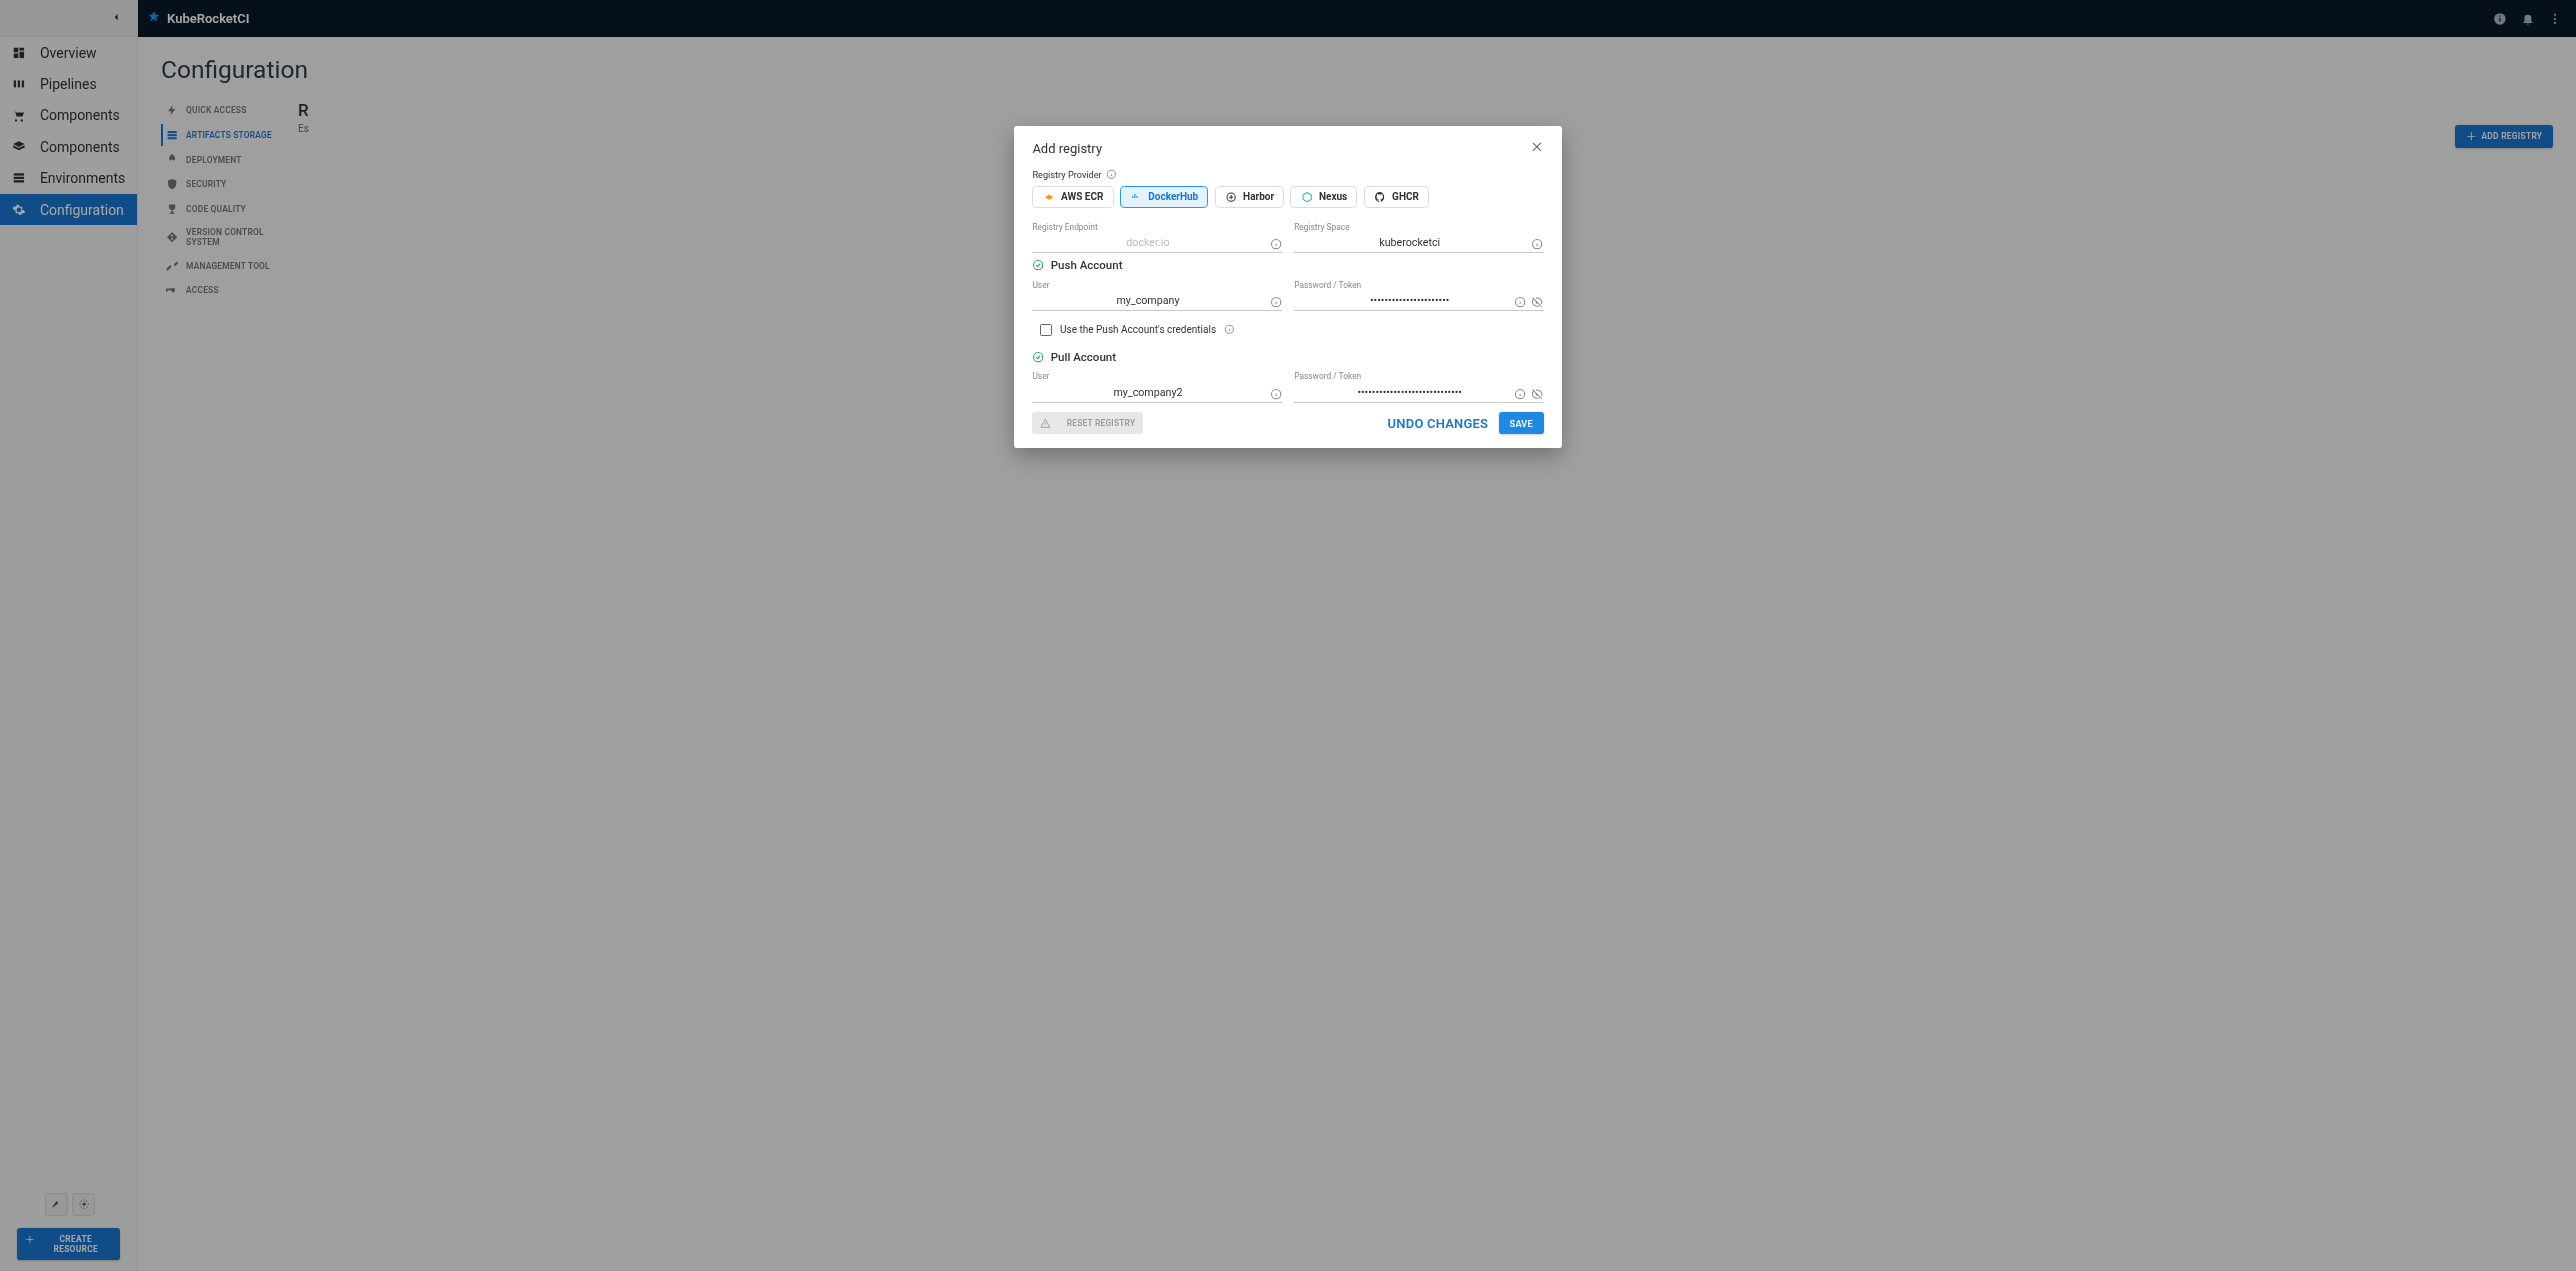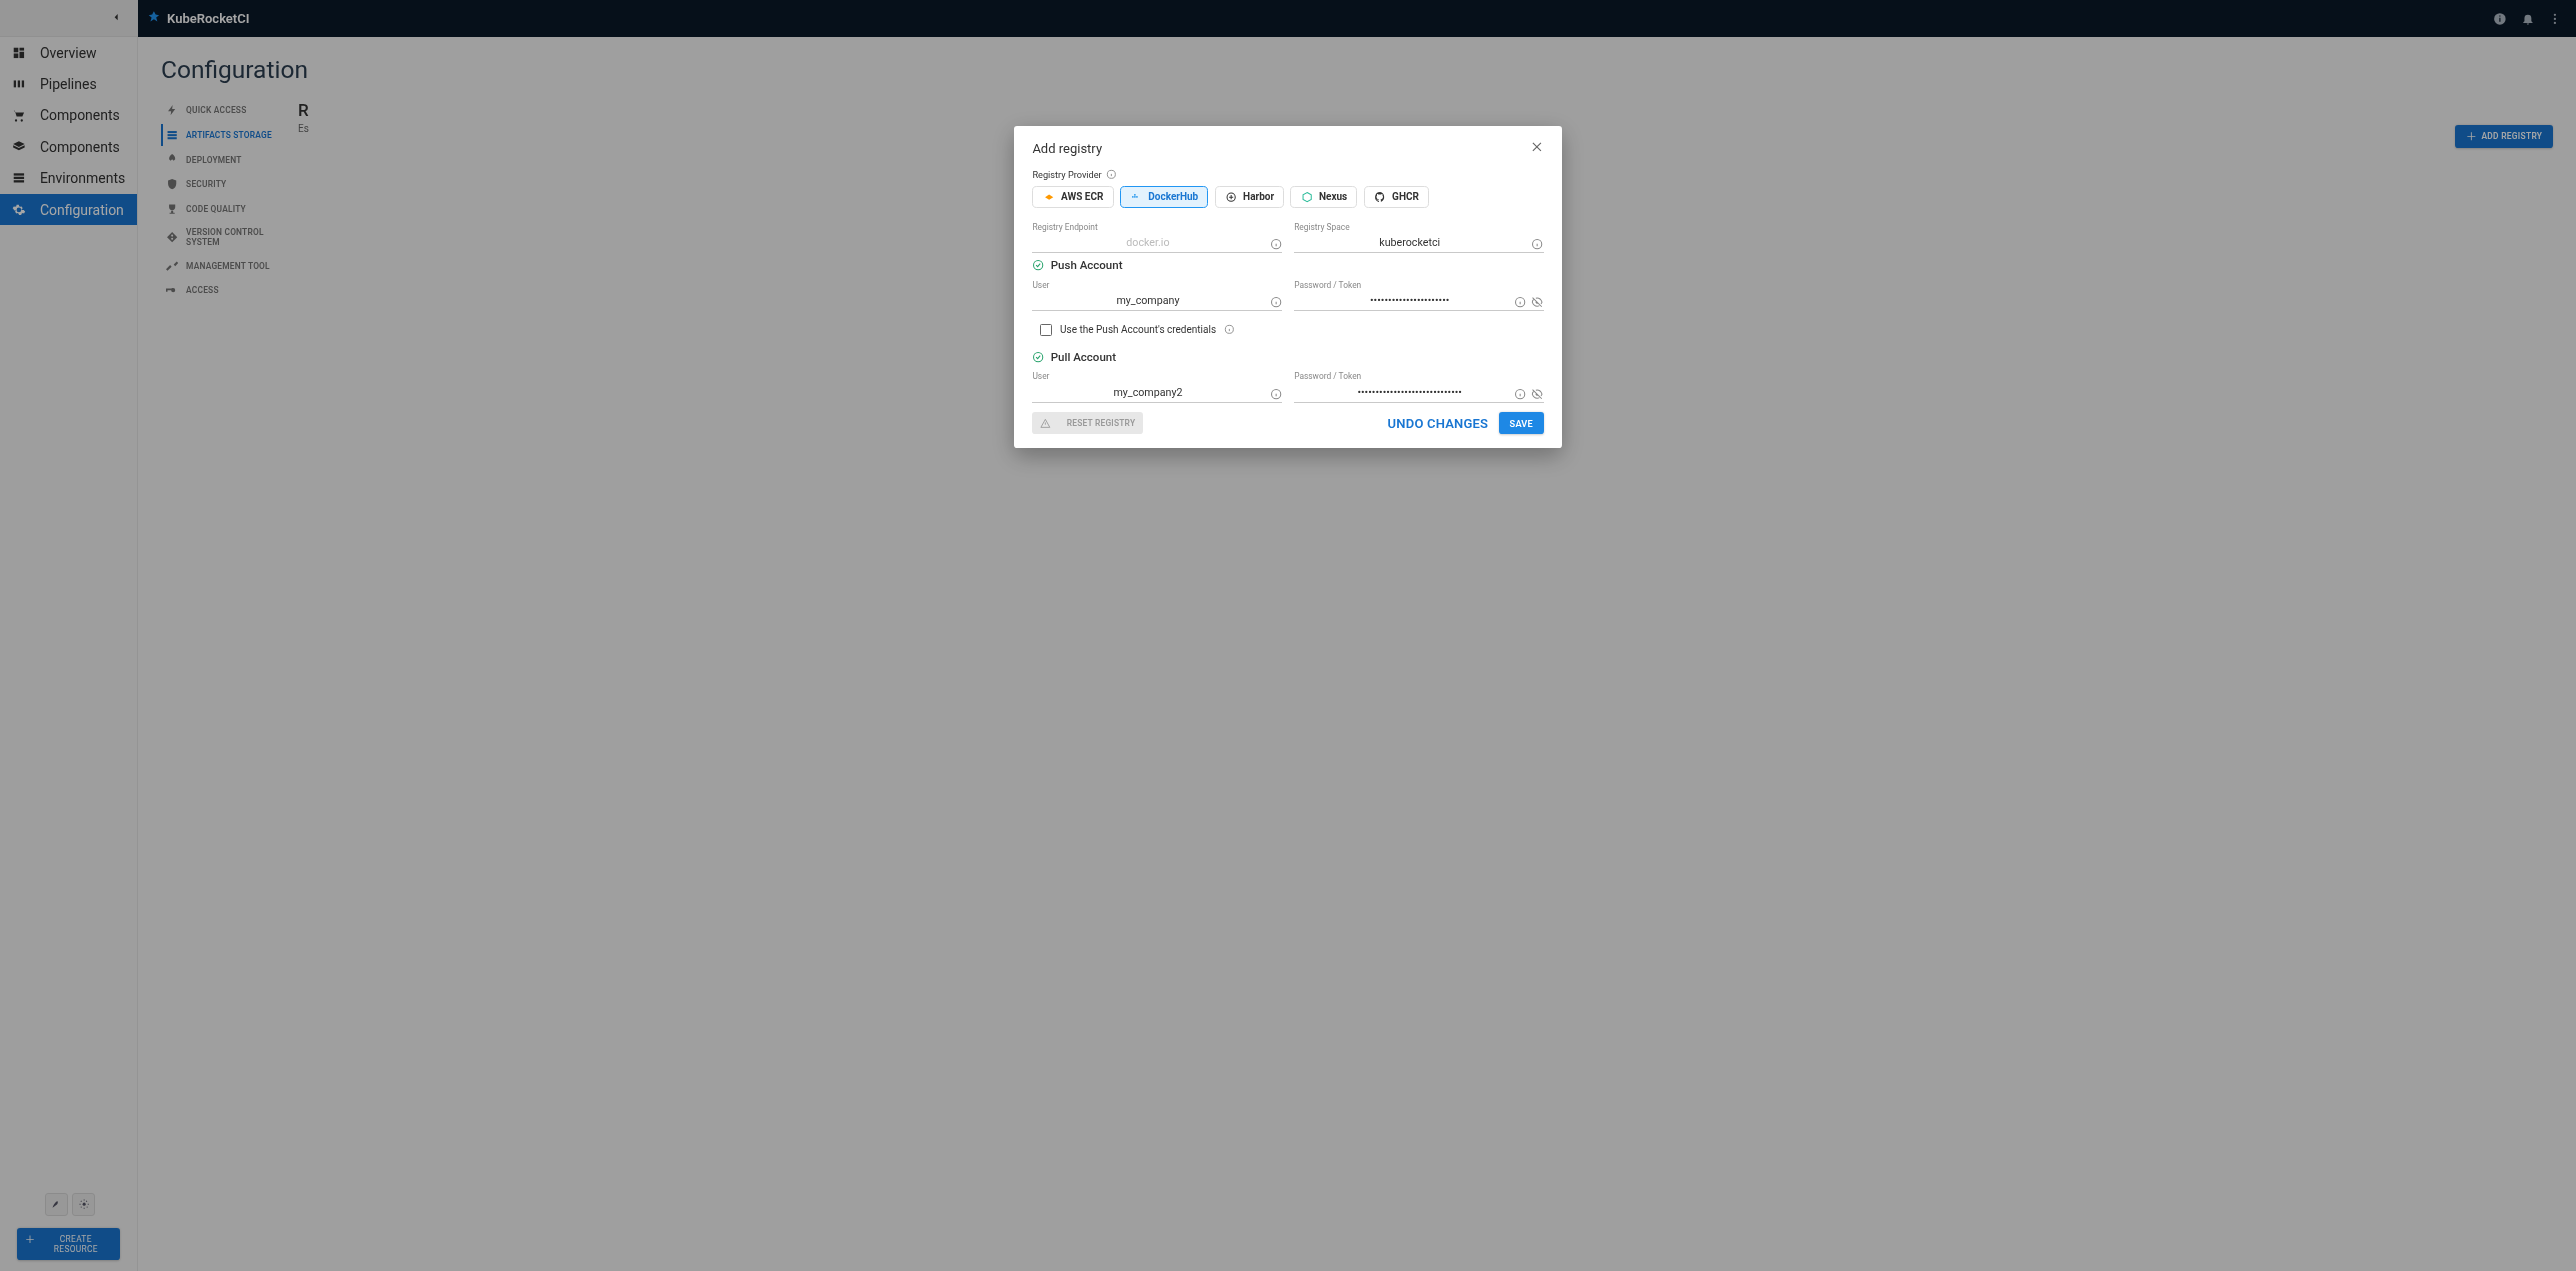--- a/index.html
+++ b/index.html
@@ -103,21 +103,21 @@
       cursor: pointer;
     }
     .sidebar-footer-icons svg { width: 12.3px; height: 12.3px; }
     .create-resource-btn {
       background: #1976d2;
       color: #fff;
       border: none;
       border-radius: 3.1px;
       padding: 6.1px 7.7px;
       font-size: 8.4px;
-      font-weight: 400;
+      font-weight: 700;
       letter-spacing: 0.3px;
       display: flex;
       align-items: flex-start;
       gap: 4.6px;
       cursor: pointer;
       box-shadow: 0 0.8px 2.3px rgba(0,0,0,0.2);
     }
 
     
     .main {

